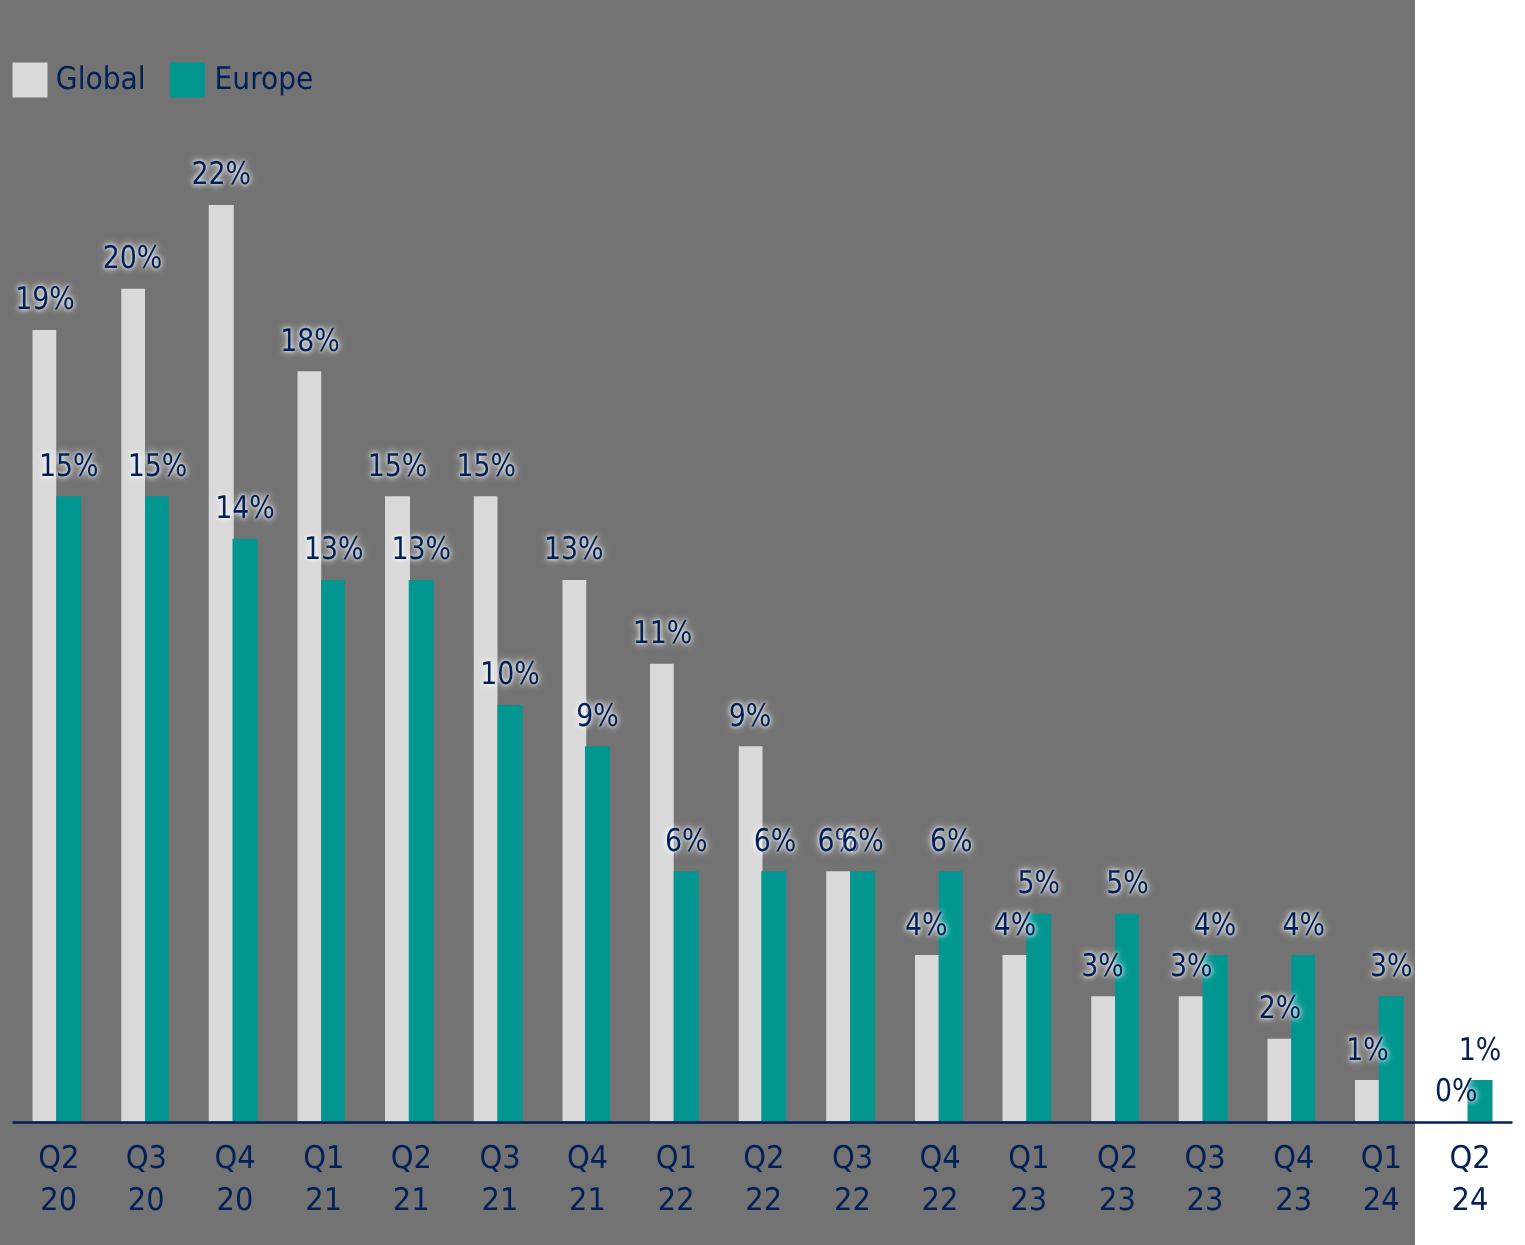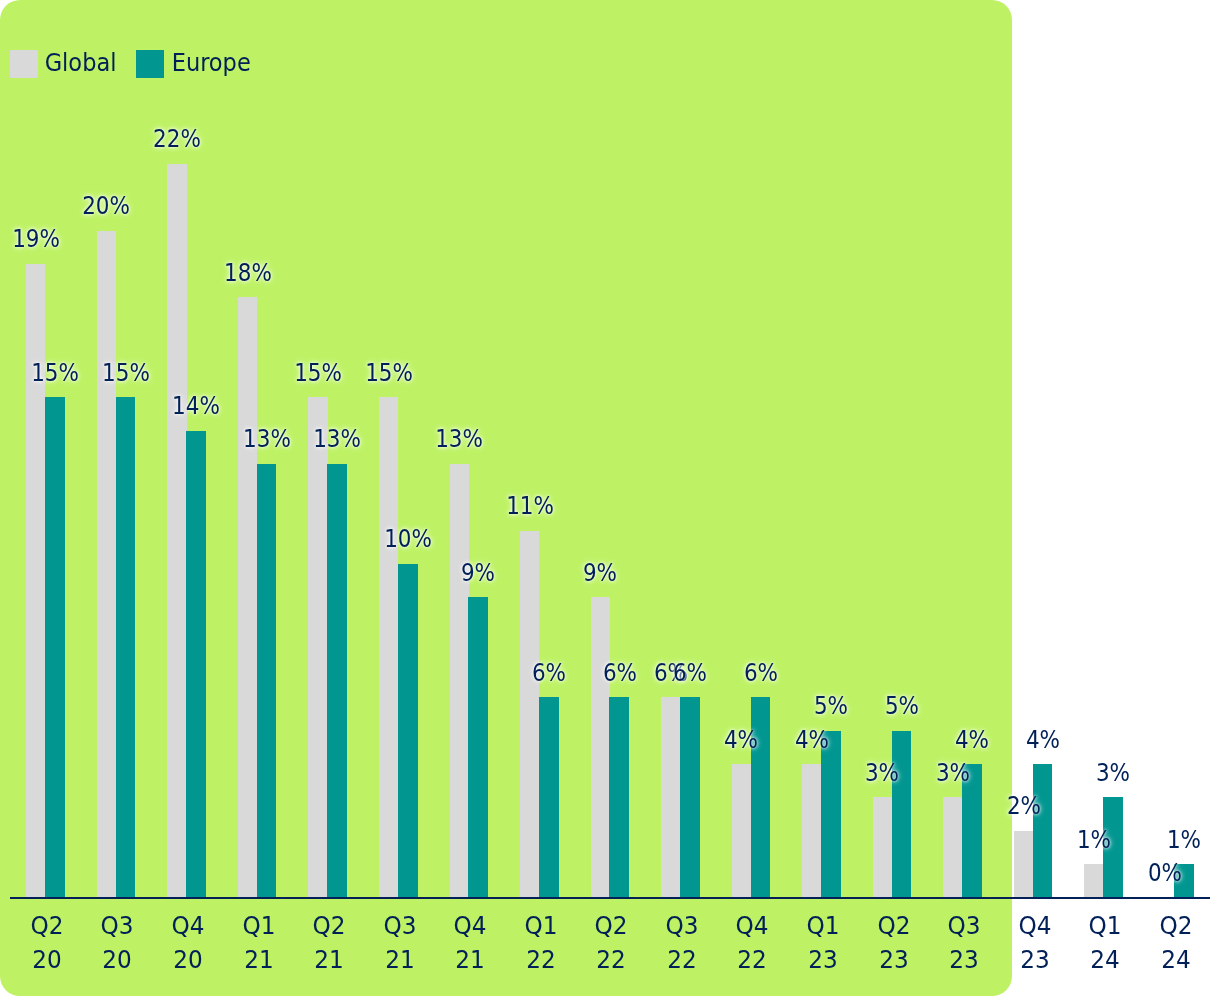--- a/index.html
+++ b/index.html
@@ -1,18 +1,18 @@
 <!DOCTYPE html>
 <html><head>
 <meta charset="utf-8">
 <title>Chart</title>
 <style>
   html,body{margin:0;padding:0;background:#ffffff;}
   body{width:1220px;height:996px;overflow:hidden;font-family:"DejaVu Sans",sans-serif;font-stretch:condensed;-webkit-font-smoothing:antialiased;}
-  #root{position:relative;width:1012px;height:996px;background:#bef264;opacity:0.9999;border-radius:20px;}
+  #root{position:relative;width:1132px;height:996px;background:#737373;opacity:0.9999;}
   .legend{position:absolute;left:0;top:0;}
   .swatch{position:absolute;width:28px;height:28px;}
   .legend-label{position:absolute;white-space:nowrap;color:#002057;font-size:25px;line-height:25px;transform-origin:left center;transform:scaleX(1.0) translateZ(0);}
   .plot{position:absolute;left:0;top:0;width:1220px;height:996px;}
   .bars-layer,.labels-layer{position:absolute;left:0;top:0;width:1220px;height:996px;}
   .bar{position:absolute;}
   .axis{position:absolute;background:#002057;}
   .dlabel{position:absolute;white-space:nowrap;color:#002057;font-size:25px;line-height:25px;text-align:center;transform:scaleX(0.955) translateZ(0);
           text-shadow:0 0 3px rgba(255,255,255,0.88), 0 0 5px rgba(255,255,255,0.72), 0 0 8px rgba(255,255,255,0.5);}
   .xlabel{position:absolute;white-space:nowrap;color:#002057;font-size:25px;line-height:34.3px;text-align:center;transform:scaleX(1.03) translateZ(0);}

